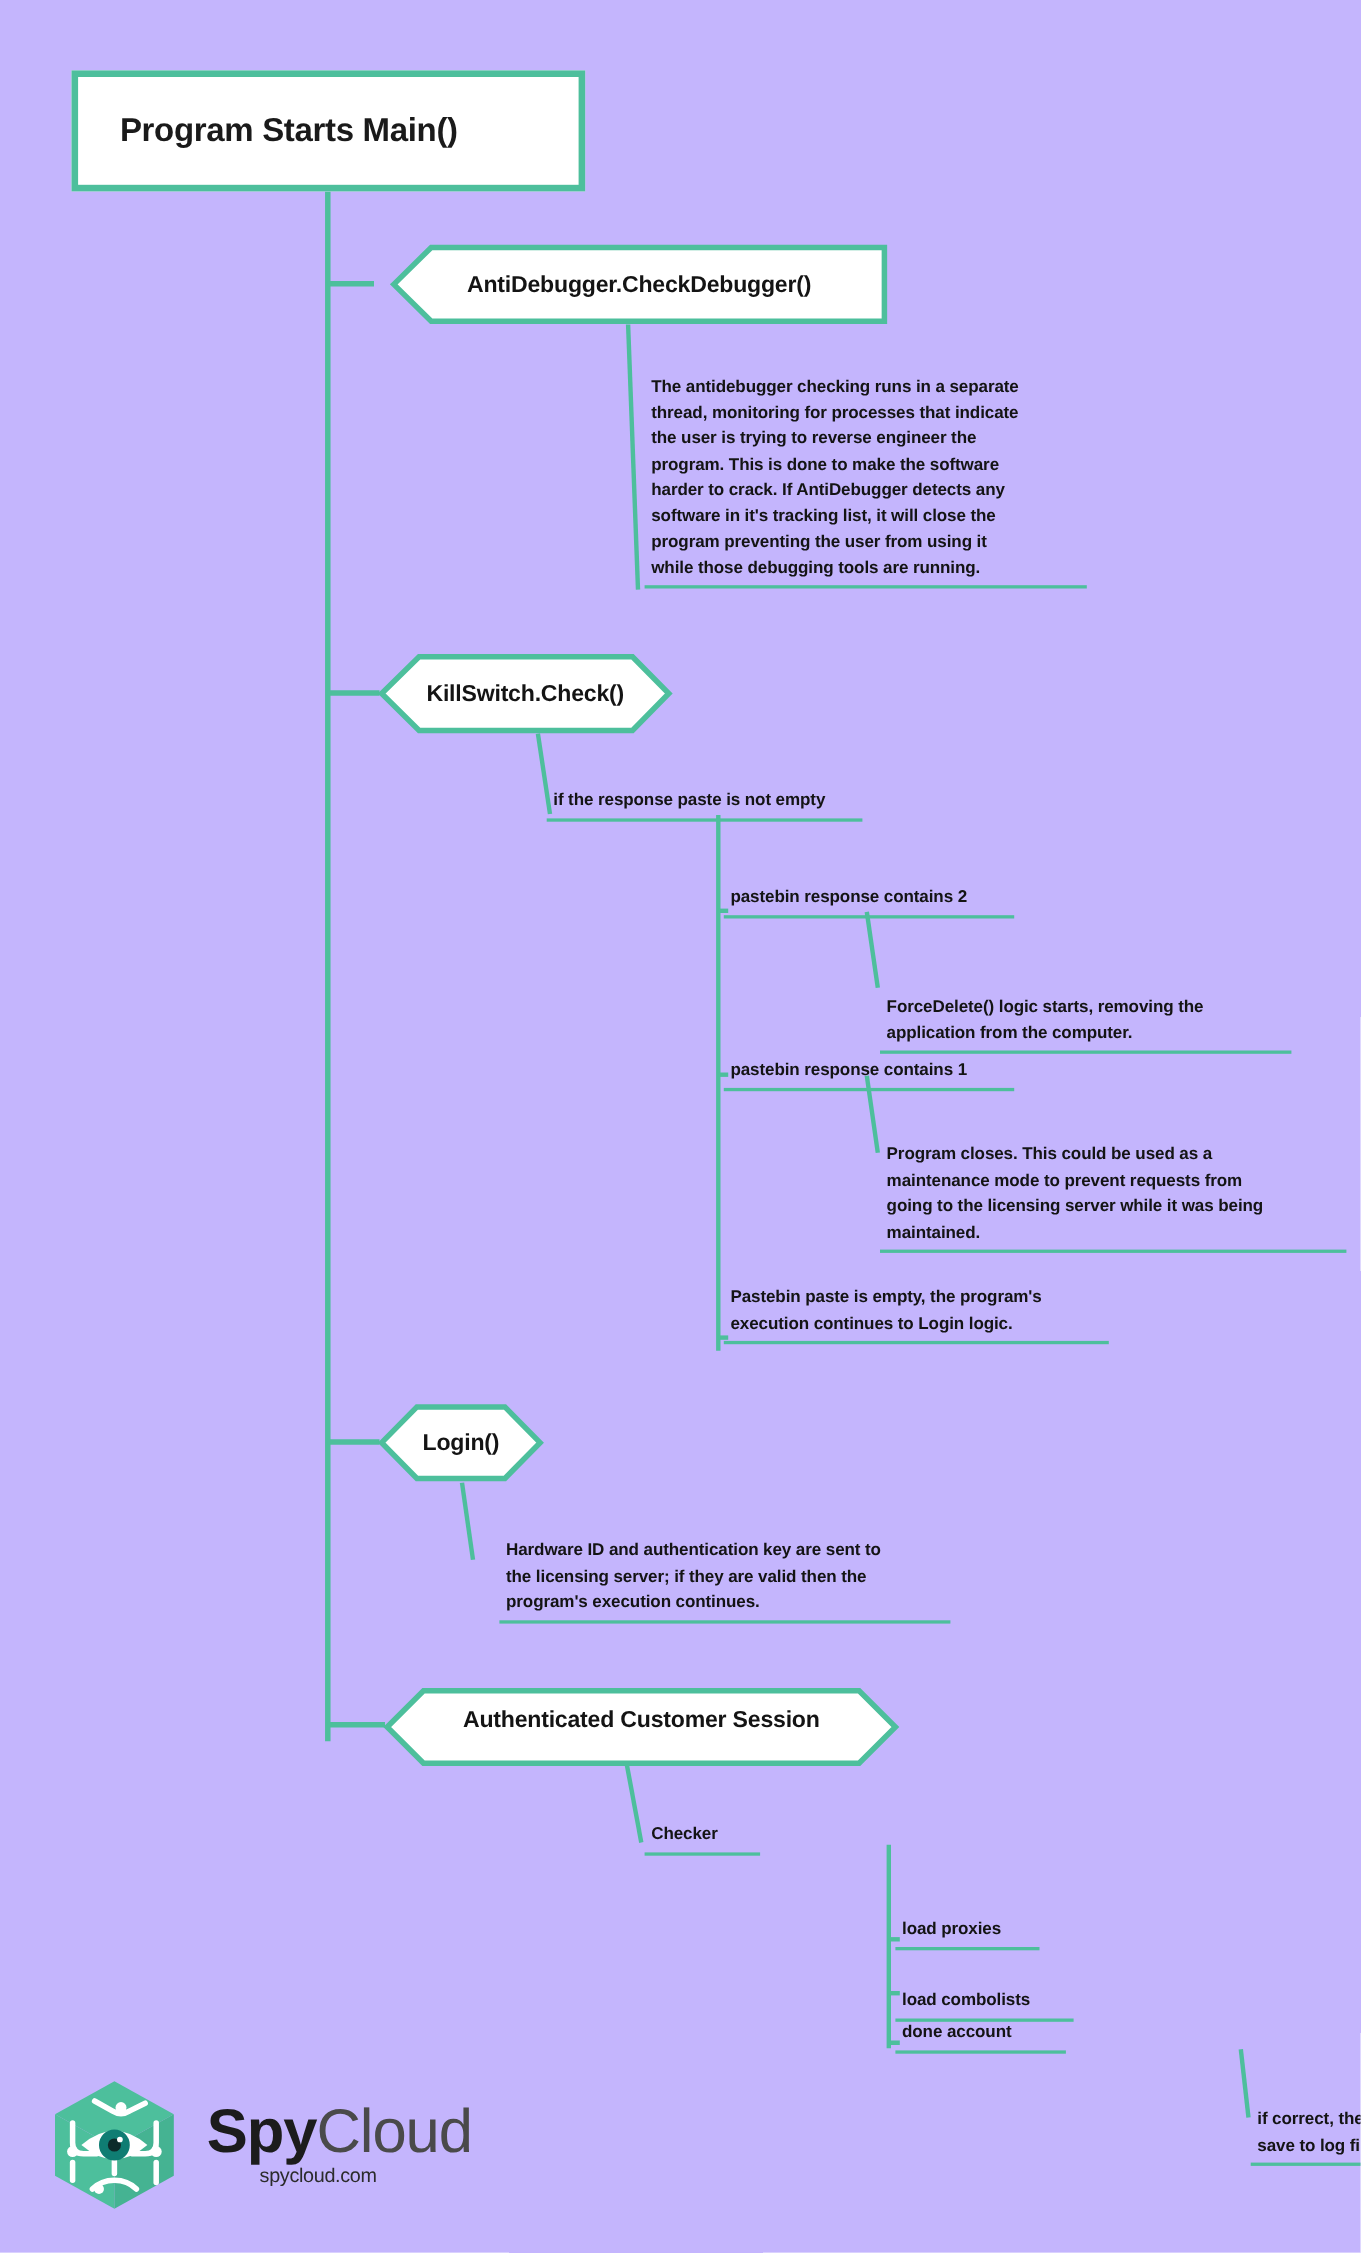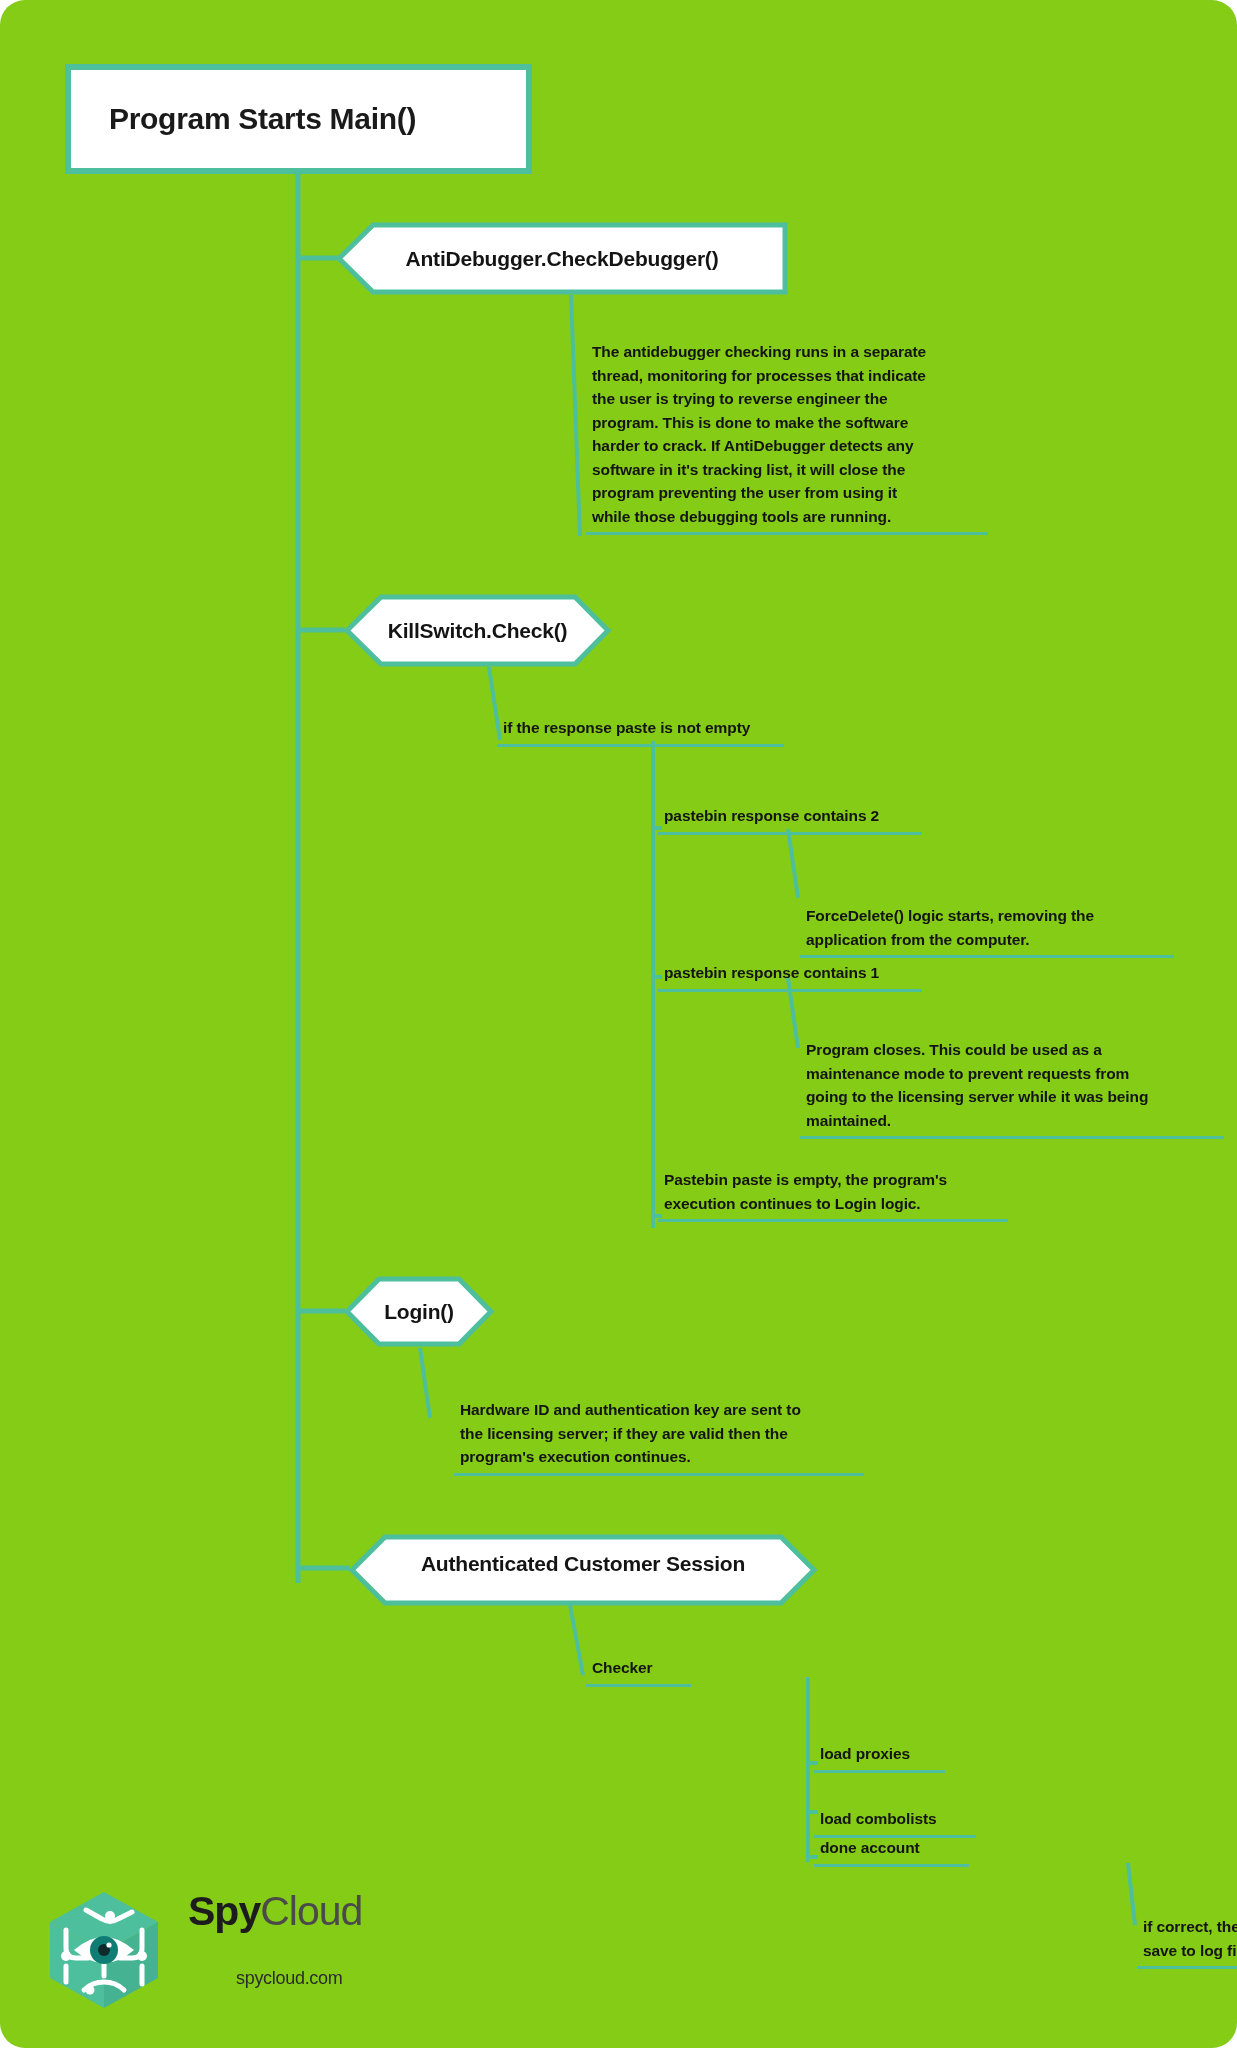--- a/index.html
+++ b/index.html
@@ -7,22 +7,21 @@
     width: 1237px;
     height: 2048px;
     background: #ffffff;
     font-family: "Liberation Sans", sans-serif;
   }
   #stage {
     position: relative;
     width: 1237px;
     height: 2048px;
     overflow: hidden;
-    background: #84cc16;
-    border-radius: 25px;
+    background: #c4b5fd;
   }
   #wires {
     position: absolute;
     left: 0; top: 0;
     width: 1237px;
     height: 2048px;
     pointer-events: none;
   }
 
   
@@ -88,22 +87,22 @@
     position: absolute;
     left: 40px;
     top: 1880px;
     width: 400px;
     height: 150px;
   }
   .logo-mark { position: absolute; left: 0; top: 6px; }
   .logo-text {
     position: absolute;
     left: 148px;
-    top: 8px;
-    font-size: 41px;
+    top: 24px;
+    font-size: 56px;
     letter-spacing: -1px;
     white-space: nowrap;
     text-align: right;
   }
   .logo-text .spy { font-weight: bold; color: #1c1c1c; }
   .logo-text .cloud { font-weight: normal; color: #4a4a4a; }
   .logo-url {
     position: absolute;
     left: 196px;
     top: 88px;
@@ -153,21 +152,21 @@
       <path d="M 808 1857 L 818 1857" stroke-width="4"></path>
 
       <path d="M 1128 1863 L 1135 1925" stroke-width="4"></path>
     </g>
   </svg>
 
   <div class="root-node">
     <span class="label">Program Starts Main()</span>
   </div>
 
-  <div class="hex" style="left:337px; top:222px; width:450px; height:73px;">
+  <div class="hex" style="left:356px; top:222px; width:450px; height:73px;">
     <svg width="450" height="73" viewBox="0 0 450 73">
       <path d="M 2 36.5 L 36 3 L 448 3 L 448 70 L 36 70 Z" fill="#ffffff" stroke="#4dbf9c" stroke-width="5" stroke-linejoin="miter"></path>
     </svg>
     <span class="label">AntiDebugger.CheckDebugger()</span>
   </div>
 
   <div class="hex" style="left:345px; top:594px; width:265px; height:73px;">
     <svg width="265" height="73" viewBox="0 0 265 73">
       <path d="M 2 36.5 L 36 3 L 230 3 L 263 36.5 L 230 70 L 36 70 Z" fill="#ffffff" stroke="#4dbf9c" stroke-width="5" stroke-linejoin="miter"></path>
     </svg>

